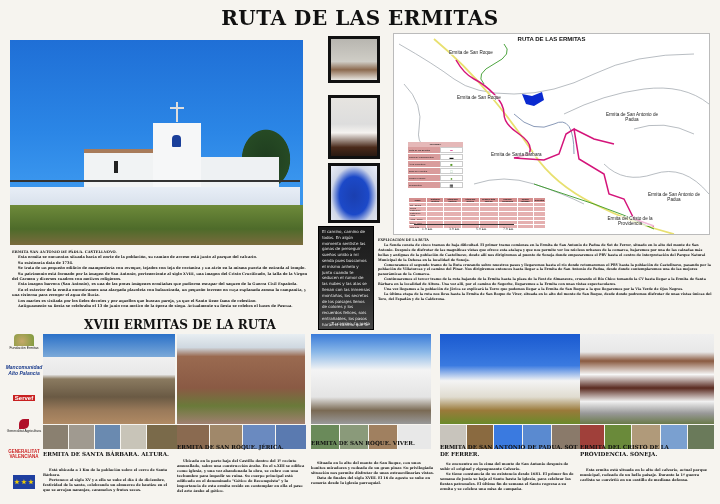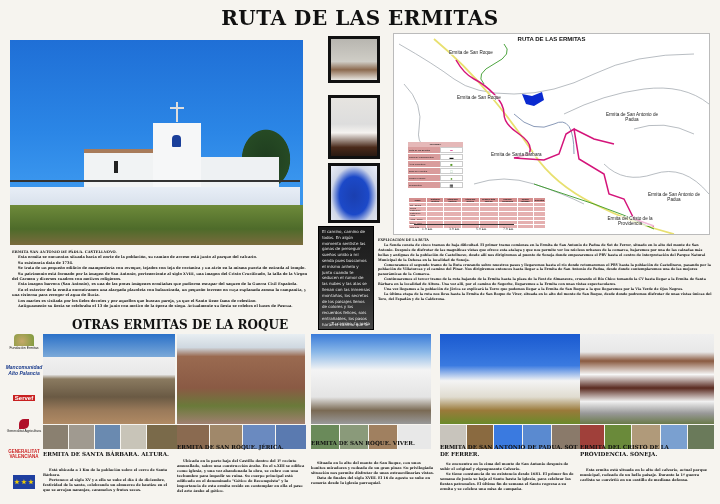--- a/index.html
+++ b/index.html
@@ -270,21 +270,21 @@
 
 <div class="explain">
   <p class="ex-title">EXPLICACIÓN DE LA RUTA</p>
   <p>La Senda consta de cinco tramos de baja dificultad. El primer tramo comienza en la Ermita de San Antonio de Padua de Sot de Ferrer, situado en lo alto del monte de San Antonio. Después de disfrutar de las magníficas vistas que ofrece esta atalaya y que nos permite ver los núcleos urbanos de la comarca, bajaremos por una de las calzadas más bellas y antiguas de la población de Castellnovo, desde allí nos dirigiremos al puente de Soneja donde empezaremos el PRV hasta el centro de interpretación del Parque Natural Municipal de la Dehesa en la localidad de Soneja.</p>
   <p>Comenzamos el segundo tramo de la Ruta cruzando sobre nuestros pasos y llegaremos hasta el río donde retomaremos el PRV hasta la población de Castellnovo, pasando por la población de Villatorcas y el camino del Pinar. Nos dirigiremos entonces hasta llegar a la Ermita de San Antonio de Padua, desde donde contemplaremos una de las mejores panorámicas de la Comarca.</p>
   <p>Continuaremos el tercer tramo de la ruta bajando de la Ermita hasta la plaza de la Font de Almanzora, cruzando el Río Chico tomando la CV hasta llegar a la Ermita de Santa Bárbara en la localidad de Altura. Una vez allí, por el camino de Segorbe, llegaremos a la Ermita con unas vistas espectaculares.</p>
   <p>Una vez llegamos a la población de Jérica se explicará la Torre que podemos llegar a la Ermita de San Roque a la que llegaremos por la Vía Verde de Ojos Negros.</p>
   <p>La última etapa de la ruta nos lleva hasta la Ermita de San Roque de Viver, situada en lo alto del monte de San Roque, desde donde podremos disfrutar de unas vistas únicas del Toro, del Espadán y de la Calderona.</p>
 </div>
 
-<div class="section-title">OTRAS ERMITAS DE LA ROQUE</div>
+<div class="section-title">XVIII ERMITAS DE LA RUTA</div>
 
 <div class="logos">
   <div class="logo l-fb">
       <div class="mark"></div>
       <span>Fundación Ermitas</span>
     </div>
   <div class="logo l-mc">
       <div class="mark">Mancomunidad Alto Palancia</div>
     </div>
   <div class="logo l-se">

